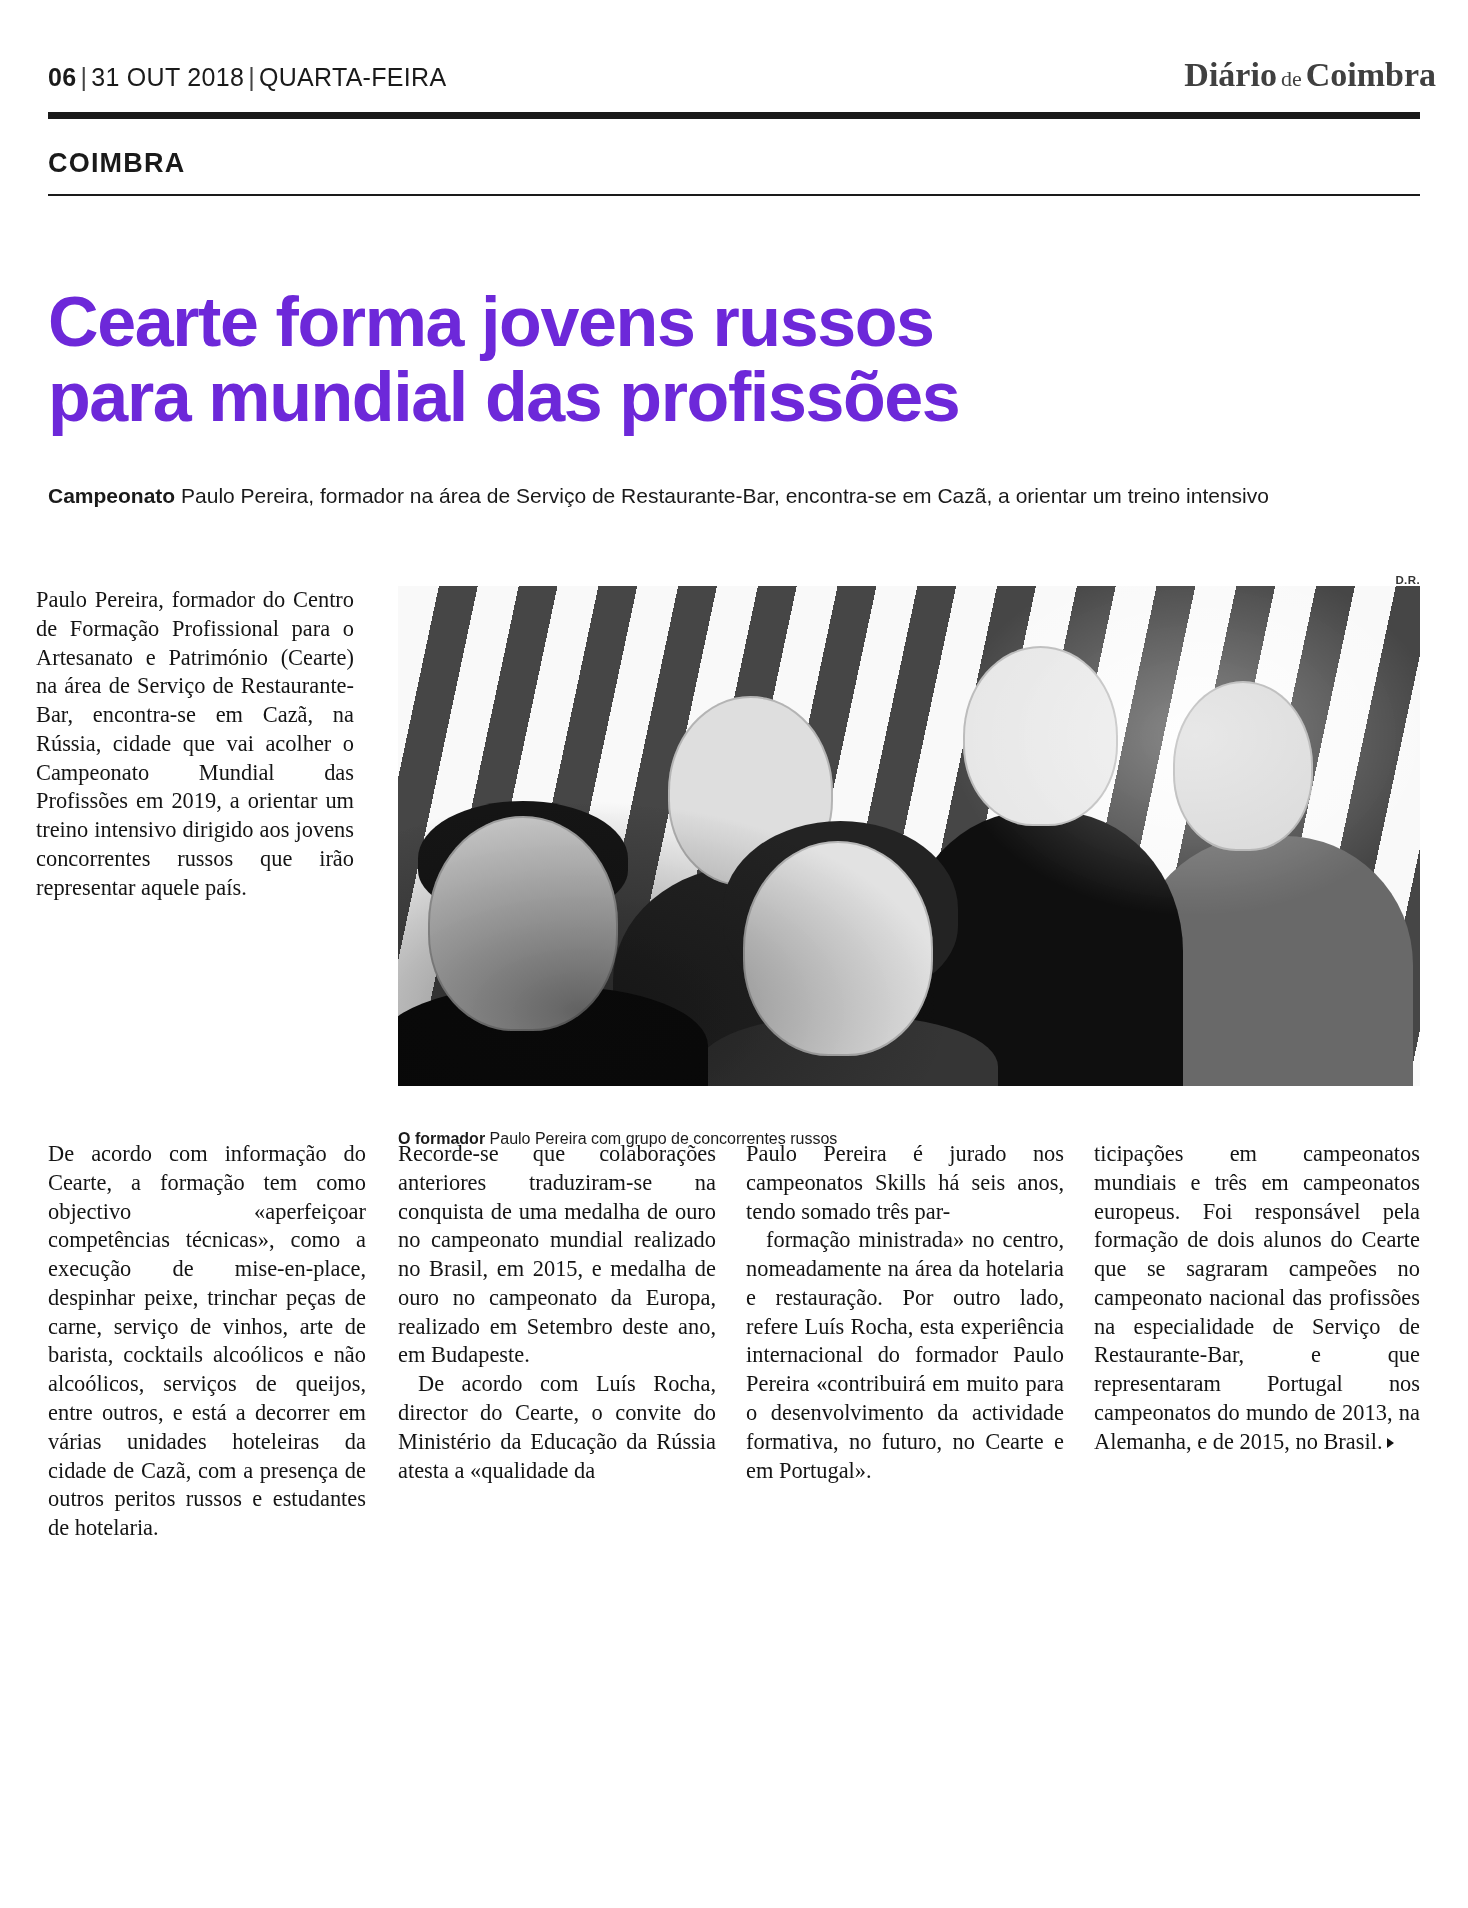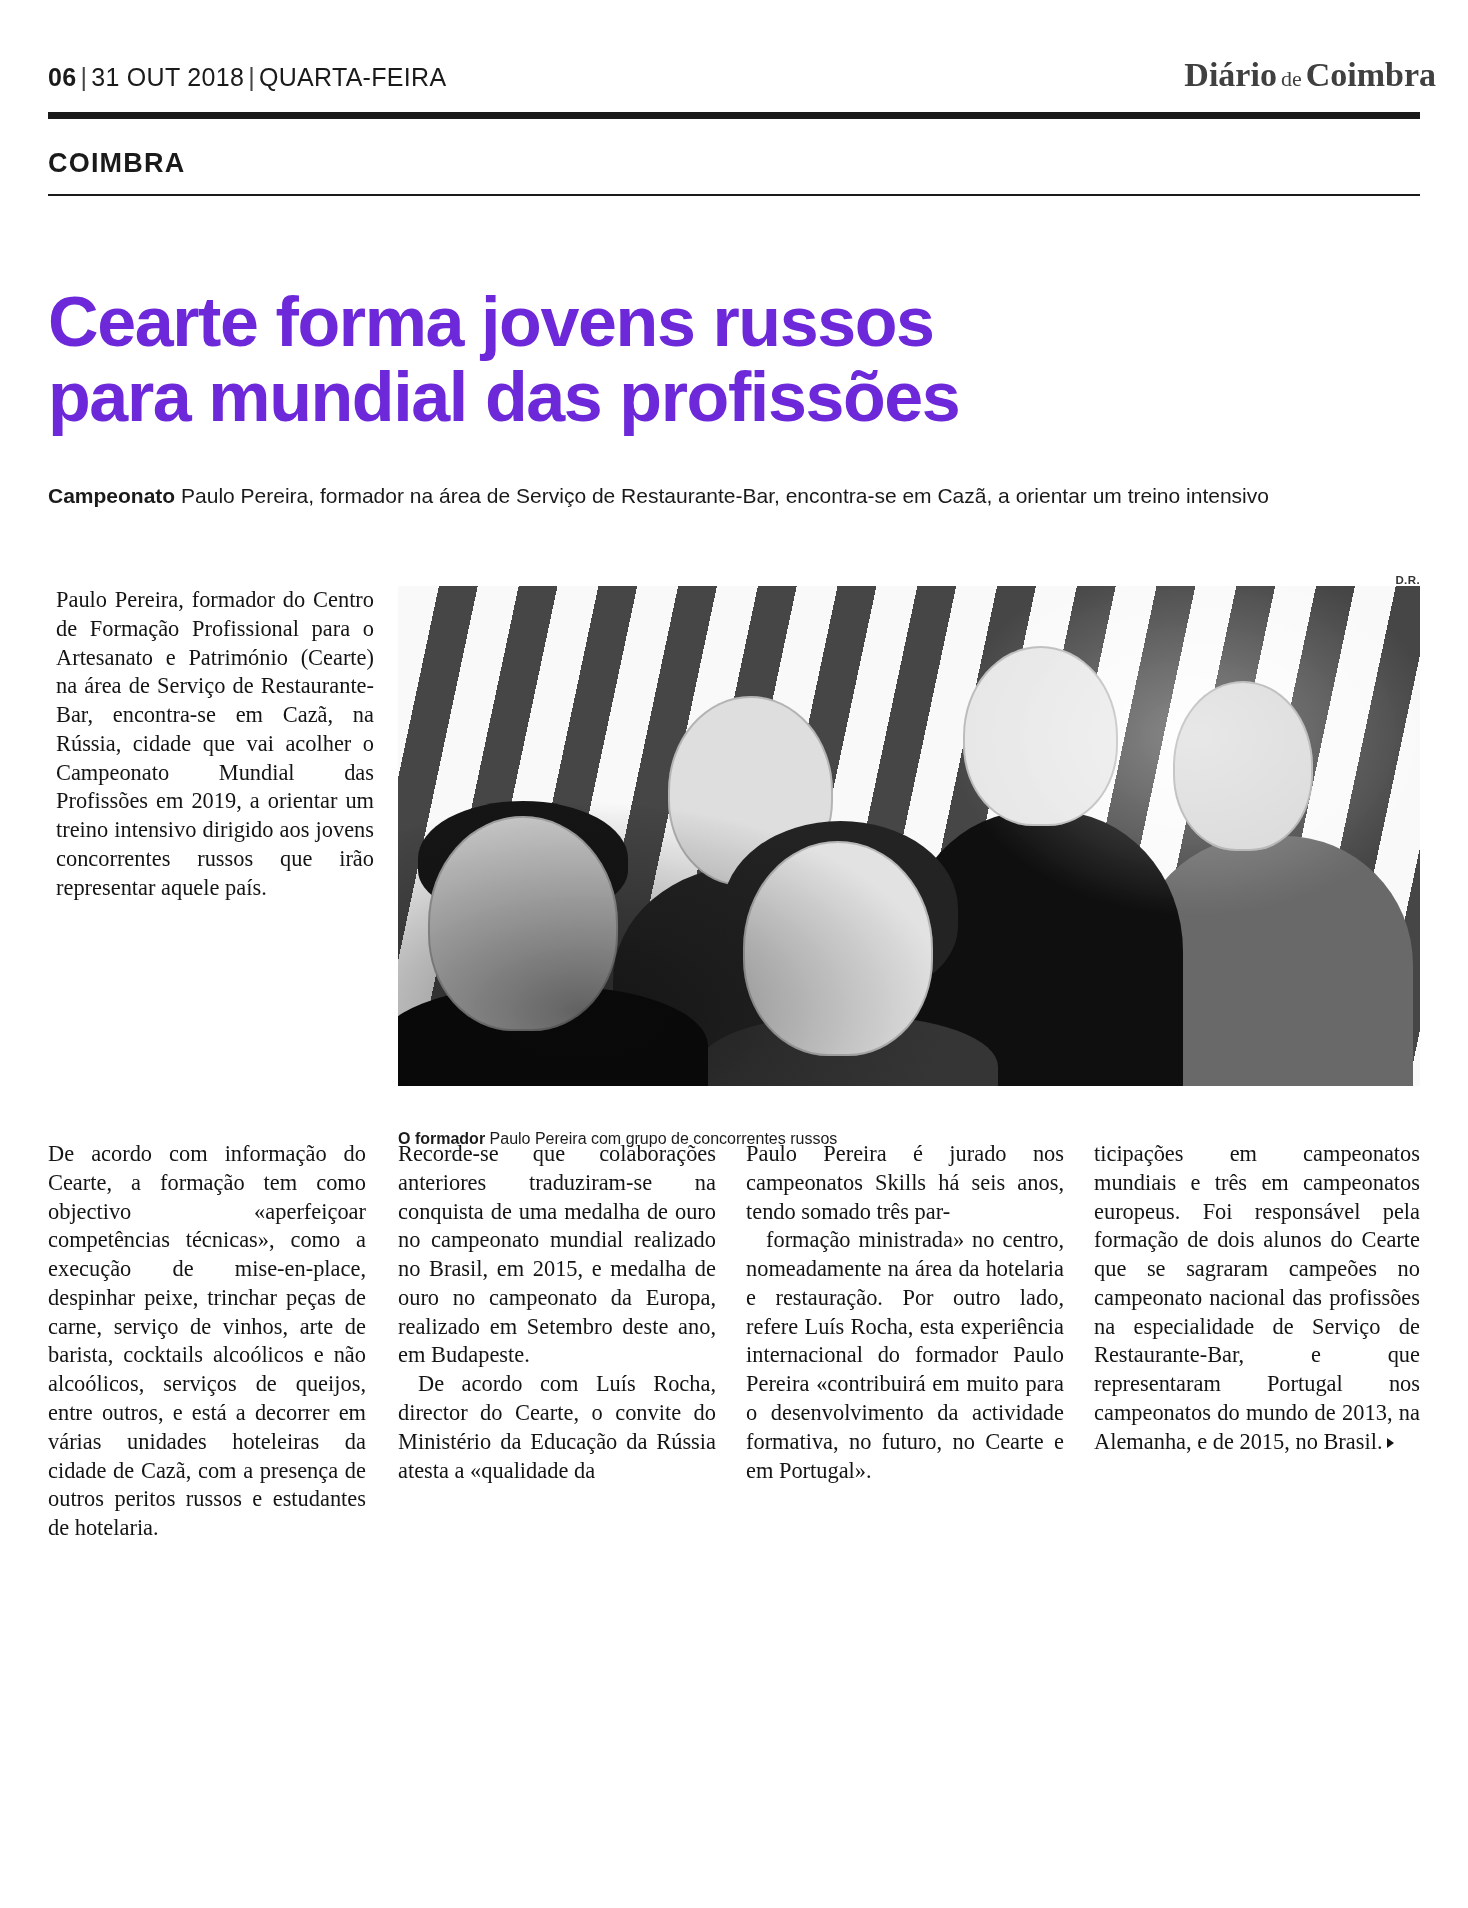--- a/index.html
+++ b/index.html
@@ -200,21 +200,21 @@
     font-family: "Liberation Serif", serif;
     font-size: 22.4px;
     line-height: 1.285;
     text-align: justify;
     color: #141414;
     hyphens: auto;
   }
   .col p { margin: 0; }
   .col p + p { text-indent: 20px; }
 
-  #col1 { left: 56px;  top: 586px;  width: 318px; }
+  #col1 { left: 36px;  top: 586px;  width: 318px; }
   #col2 { left: 398px; top: 1140px; width: 318px; }
   #col3 { left: 746px; top: 1140px; width: 318px; }
   #col4 { left: 1094px;top: 1140px; width: 326px; }
   #col1b { left: 48px; top: 1140px; width: 318px; }
 
   .endmark {
     display: inline-block;
     width: 0; height: 0;
     margin-left: 4px;
     border-left: 7px solid #141414;

